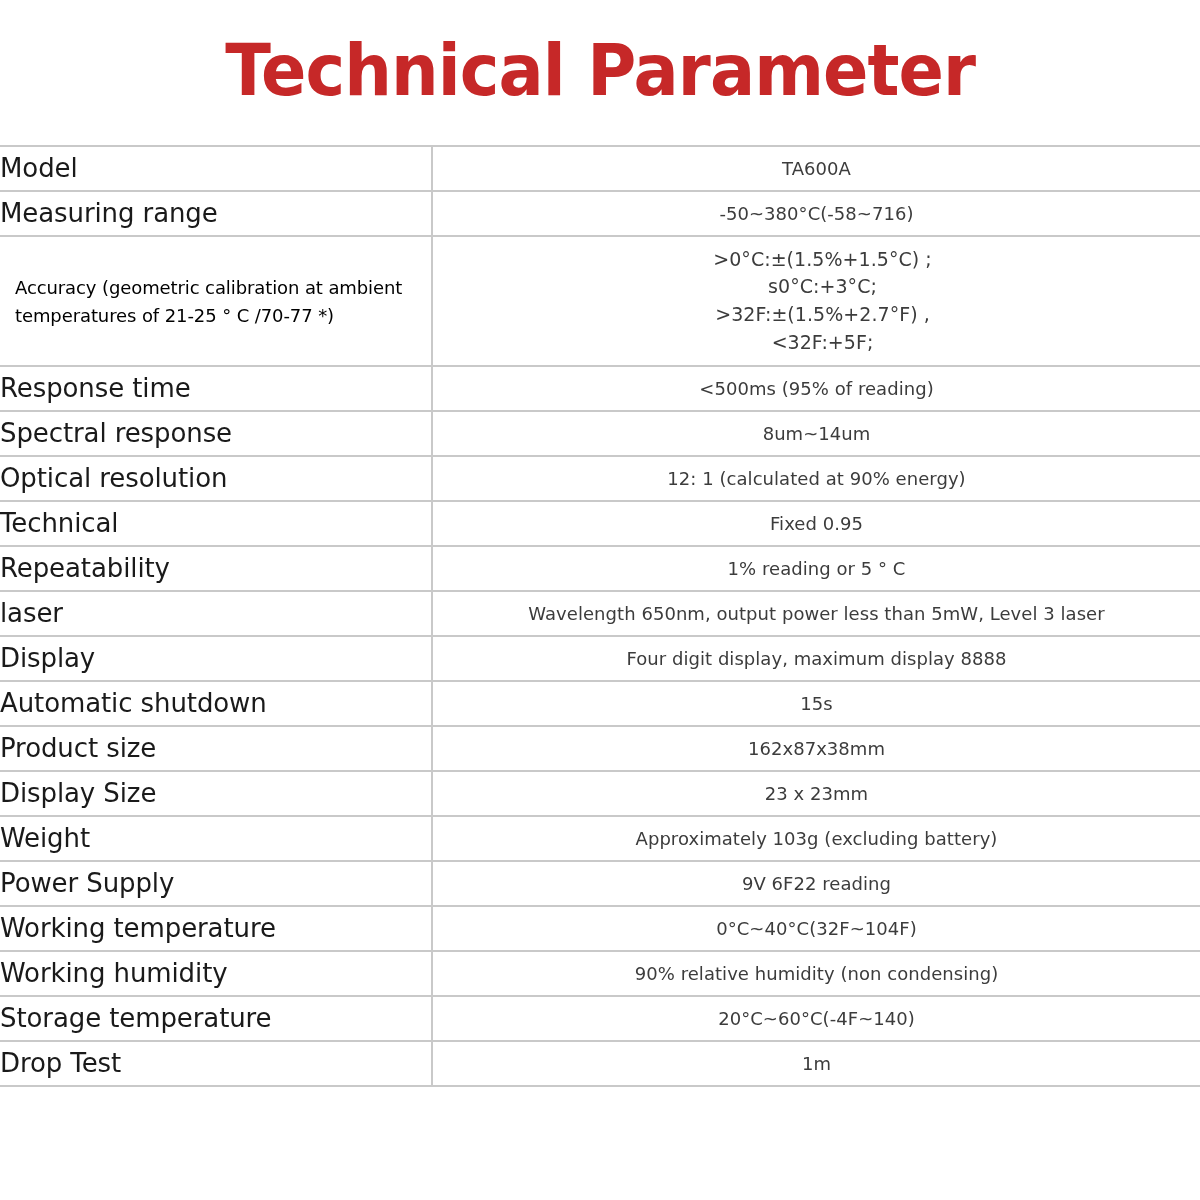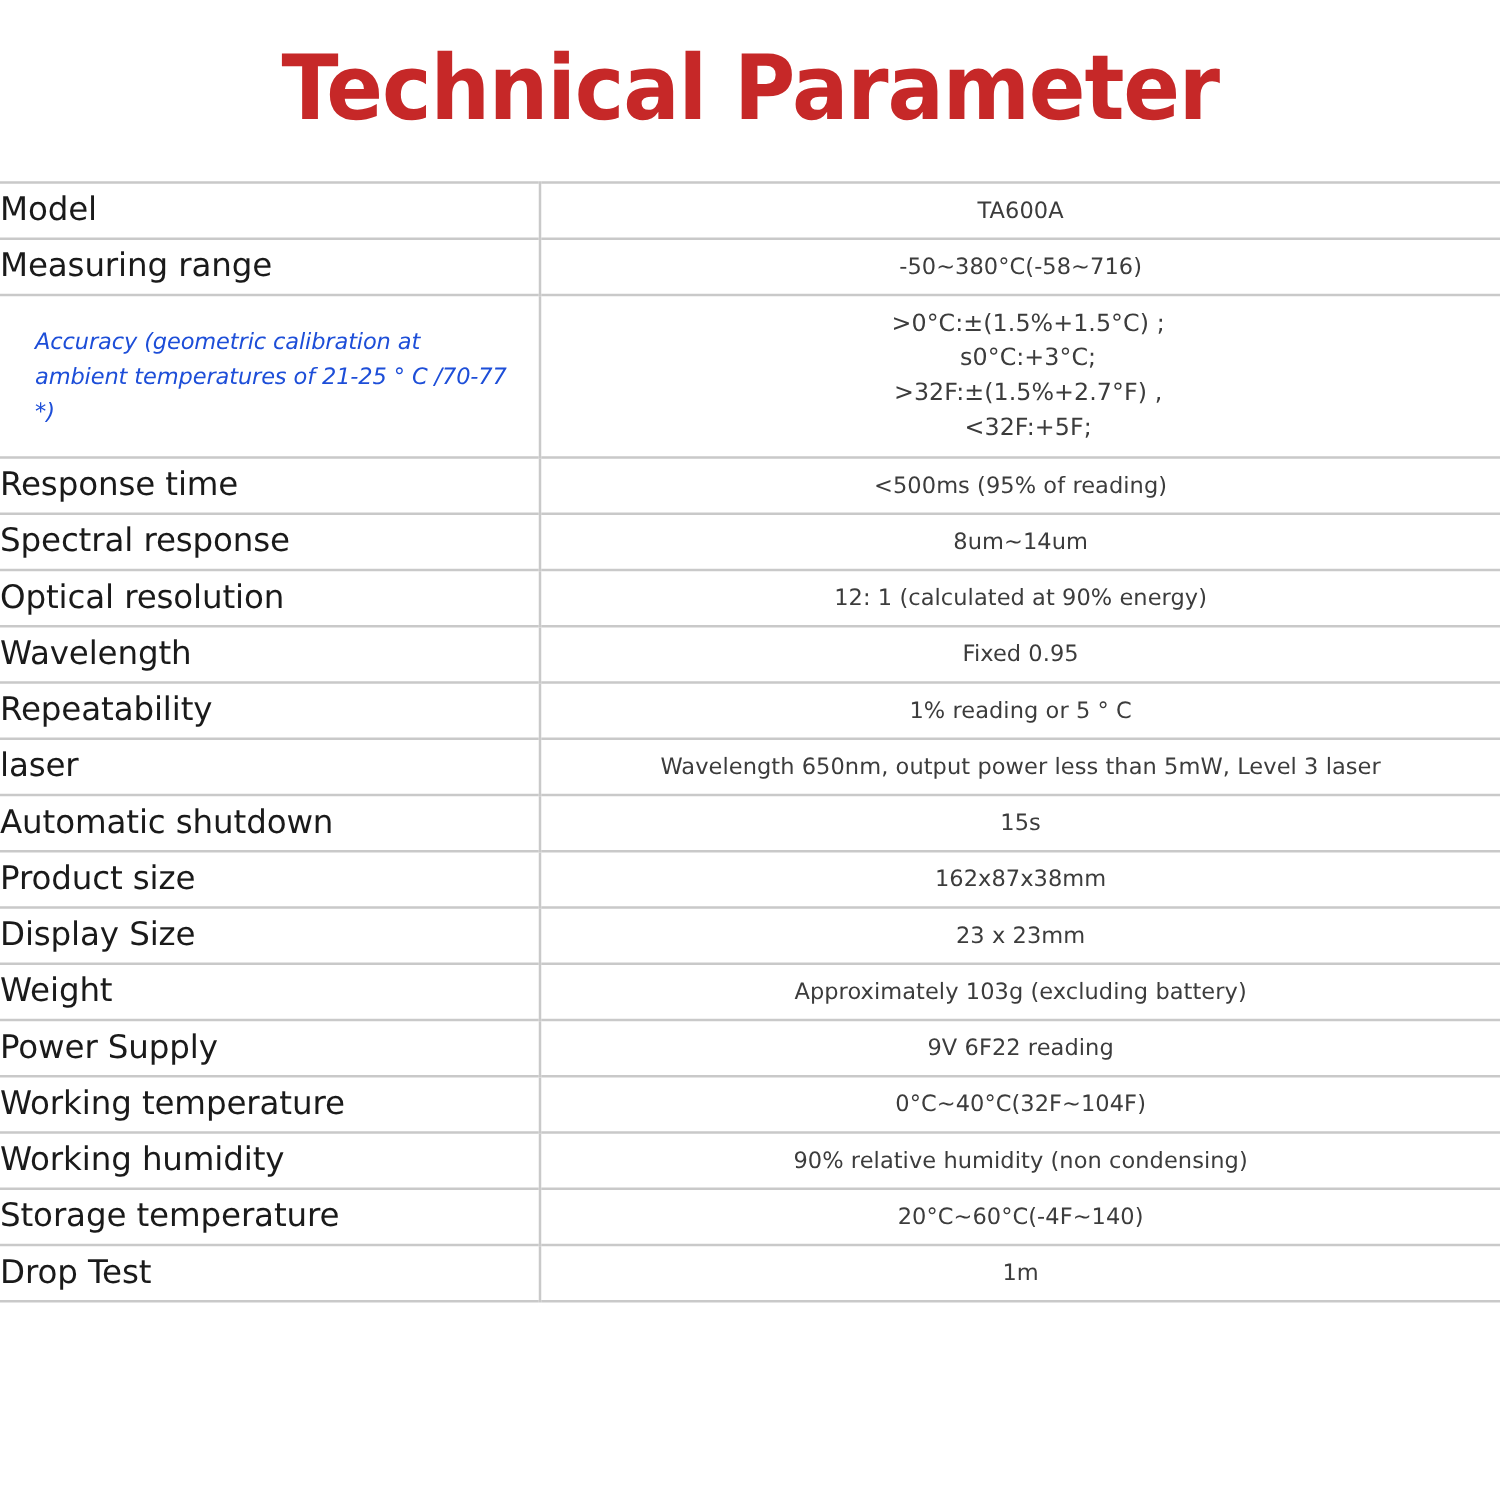--- a/index.html
+++ b/index.html
@@ -82,27 +82,26 @@
     letter-spacing: 0.05px;
   }
 
   
   .row-std td { height: 45px; }
 
   
   .row-tall td { height: 130px; }
   .row-tall .cell-label {
     font-size: 18px;
-    color: #1d4ed8;
+    color: #000000;
     line-height: 1.55;
     white-space: normal;
-    padding-left: 28px;
+    padding-left: 15px;
     padding-right: 20px;
     padding-top: 2px;
-    font-style: italic;
   }
   .row-tall .cell-value {
     font-size: 19px;
     line-height: 1.45;
   }
 
   .value-line { display: block; margin-left: 12px; }
 </style>
 </head>
 <body>
@@ -138,32 +137,36 @@
         </tr>
         <tr class="row-std">
           <td class="cell-label">Spectral response</td>
           <td class="cell-value">8um~14um</td>
         </tr>
         <tr class="row-std">
           <td class="cell-label">Optical resolution</td>
           <td class="cell-value">12: 1 (calculated at 90% energy)</td>
         </tr>
         <tr class="row-std">
-          <td class="cell-label">Wavelength</td>
+          <td class="cell-label">Technical</td>
           <td class="cell-value">Fixed 0.95</td>
         </tr>
         <tr class="row-std">
           <td class="cell-label">Repeatability</td>
           <td class="cell-value">1% reading or 5 ° C</td>
         </tr>
         <tr class="row-std">
           <td class="cell-label">laser</td>
           <td class="cell-value">Wavelength 650nm, output power less than 5mW, Level 3 laser</td>
         </tr>
         <tr class="row-std">
+          <td class="cell-label">Display</td>
+          <td class="cell-value">Four digit display, maximum display 8888</td>
+        </tr>
+        <tr class="row-std">
           <td class="cell-label">Automatic shutdown</td>
           <td class="cell-value">15s</td>
         </tr>
         <tr class="row-std">
           <td class="cell-label">Product size</td>
           <td class="cell-value">162x87x38mm</td>
         </tr>
         <tr class="row-std">
           <td class="cell-label">Display Size</td>
           <td class="cell-value">23 x 23mm</td>

